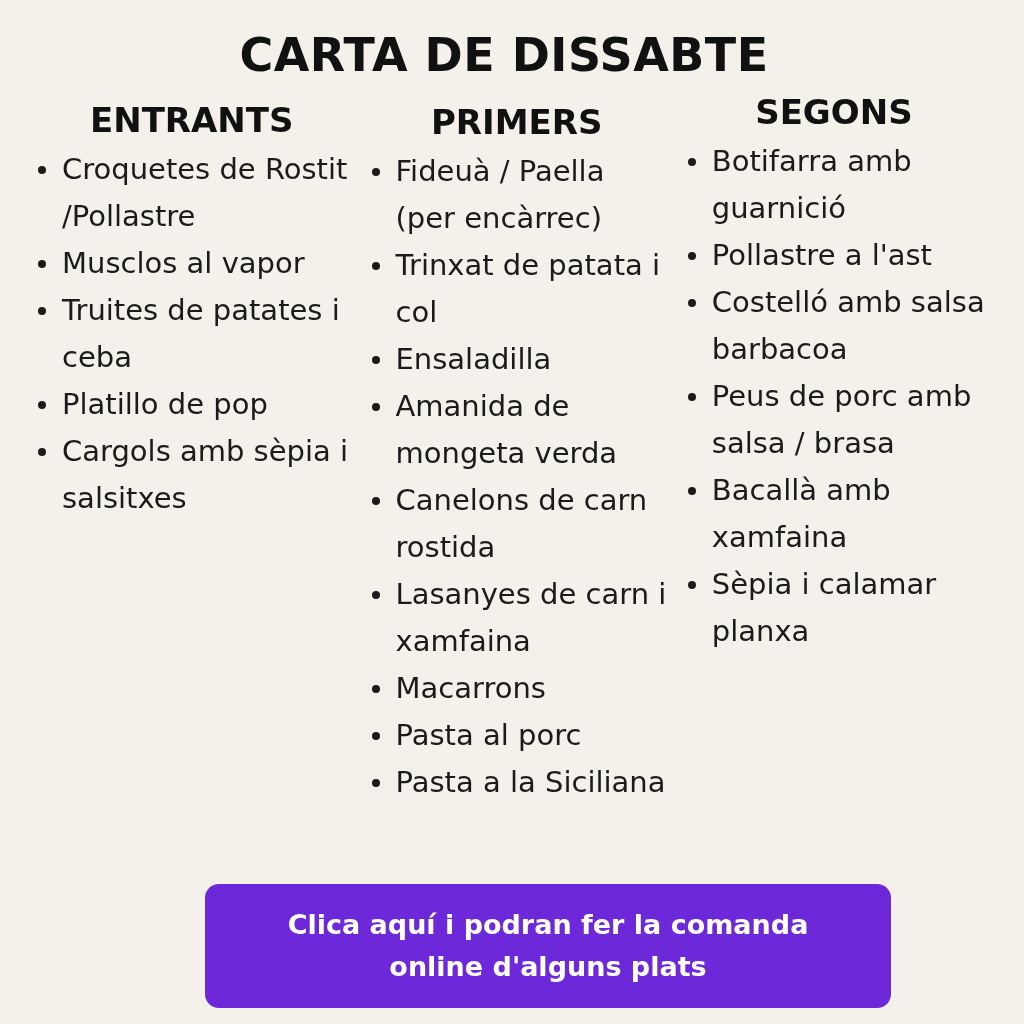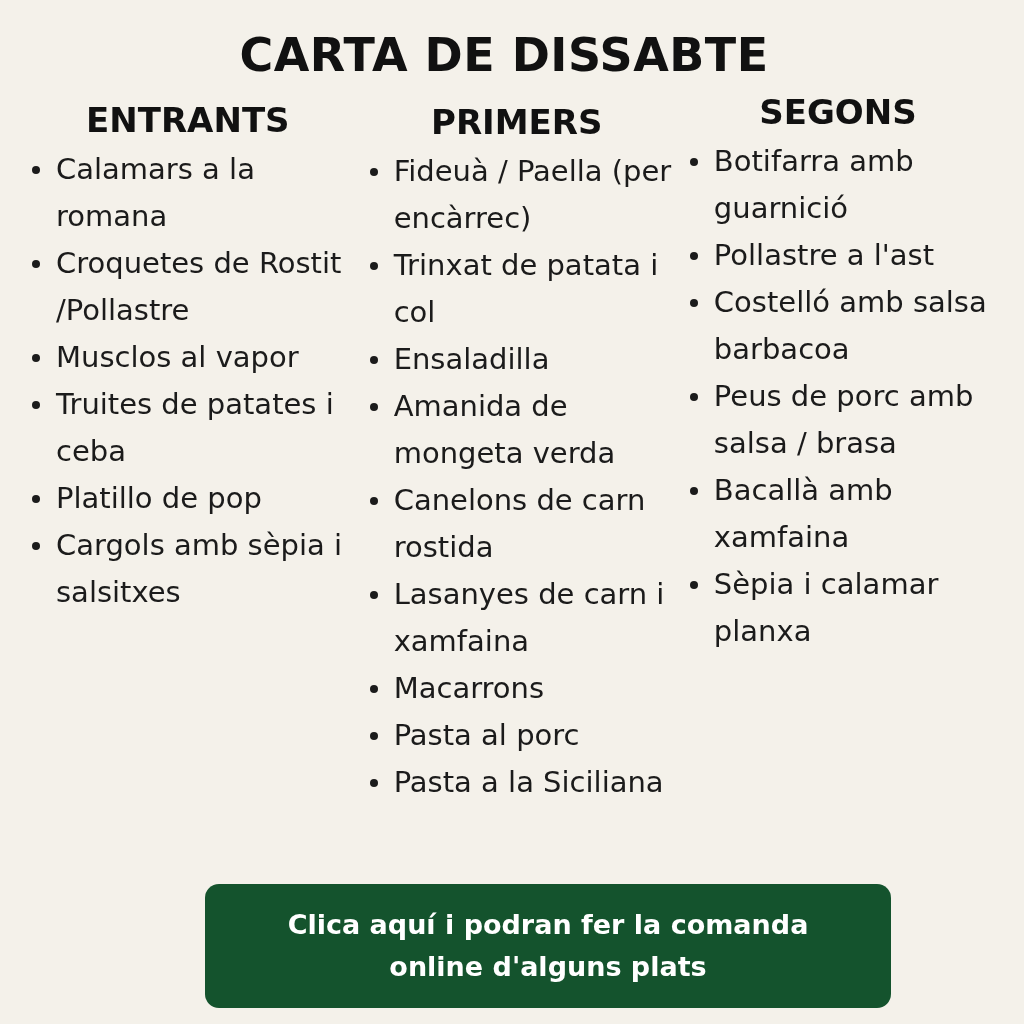--- a/index.html
+++ b/index.html
@@ -27,21 +27,21 @@
     font-weight: bold;
     letter-spacing: 0.5px;
     padding-top: 28px;
     color: #111111;
     font-family: "DejaVu Sans", sans-serif;
   }
   .columns {
     display: flex;
     flex-direction: row;
     align-items: flex-start;
-    padding: 0 12px;
+    padding: 0 18px;
     box-sizing: border-box;
     margin-top: 10px;
   }
   .col {
     box-sizing: border-box;
   }
   .col-entrants { width: 352px; padding-left: 10px; }
   .col-primers  { width: 330px; padding-left: 6px; }
   .col-segons   { width: 332px; padding-left: 6px; }
 
@@ -79,21 +79,21 @@
     height: 8px;
     background: #1b1b1b;
     border-radius: 50%;
   }
   .cta {
     position: absolute;
     left: 205px;
     top: 884px;
     width: 686px;
     height: 124px;
-    background: #14532d;
+    background: #6d28d9;
     border-radius: 14px;
     color: #ffffff;
     display: flex;
     flex-direction: column;
     align-items: center;
     justify-content: center;
     text-align: center;
     cursor: pointer;
   }
   .cta-line {
@@ -107,21 +107,20 @@
 
 <div class="page">
 
   <div class="title">CARTA DE DISSABTE</div>
 
   <div class="columns">
 
     <div class="col col-entrants">
       <div class="col-head">ENTRANTS</div>
       <ul class="dishes">
-        <li>Calamars a la romana</li>
         <li>Croquetes de Rostit /Pollastre</li>
         <li>Musclos al vapor</li>
         <li>Truites de patates i ceba</li>
         <li>Platillo de pop</li>
         <li>Cargols amb sèpia i salsitxes</li>
       </ul>
     </div>
 
     <div class="col col-primers">
       <div class="col-head">PRIMERS</div>

